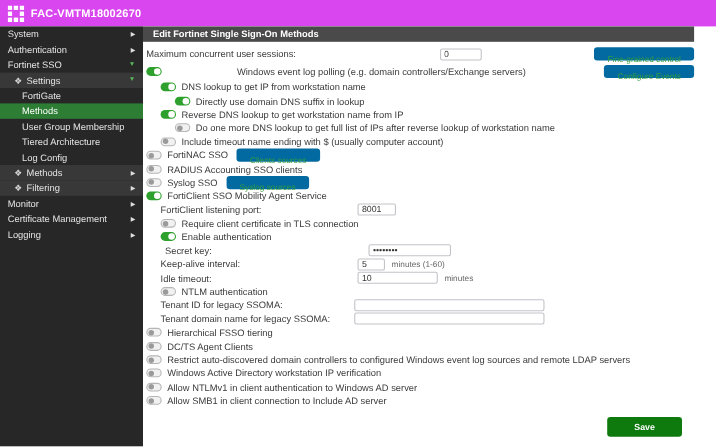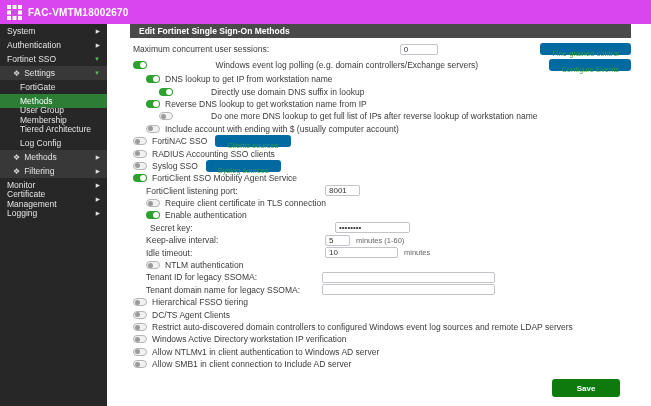--- a/index.html
+++ b/index.html
@@ -7,39 +7,39 @@
     font-family:"Liberation Sans", sans-serif; background:#fff; }
   .app { position:relative; width:651px; height:406px; background:#fff; }
 
   
   .hdr { position:absolute; top:0; left:0; width:651px; height:24px;
     background:#d946ef; display:flex; align-items:center; padding-left:7px; }
   .hdr .logo { width:15px; height:15px; display:block; }
   .htitle { color:#fff; font-weight:bold; font-size:10px; margin-left:6px; letter-spacing:.2px; }
 
   
-  .sidebar { position:absolute; top:24px; left:0; width:107px; height:382px; background:#272727; }
+  .sidebar { position:absolute; top:24px; left:0; width:130px; height:382px; background:#272727; }
   .sitem { height:14px; display:flex; align-items:center; color:#e3e3e3;
     font-size:8.5px; padding-left:7px; cursor:pointer; }
   .sitem.sub { background:#383838; padding-left:13px; }
   .sitem.leaf { padding-left:20px; }
   .sitem.sel { background:#2e7d35; color:#fff; }
   .sicon { font-size:8px; margin-right:4px; color:#d5d5d5; }
   .chev { margin-left:auto; padding-right:7px; font-size:5.5px; color:#dedede; }
   .chev.down { color:#5cb85c; font-size:6px; }
 
   
   .content { position:absolute; top:24px; left:130px; width:501px; height:382px; background:#fff; }
   .ctitle { height:14px; background:#4a4a4a; color:#fff; font-size:8.5px; font-weight:bold;
     display:flex; align-items:center; padding-left:9px; }
   .rows { padding-top:3px; }
   .row { display:flex; align-items:center; height:12.4px; padding-left:3px; white-space:nowrap; }
   .row.tall { height:16px;justify-content:space-between; }
   .row.ind1 { padding-left:16px; }
-  .row.ind2 { padding-left:29px;gap:33px; }
+  .row.ind2 { padding-left:29px; }
   .row.ind2b { padding-left:20px; }
   .lbl { font-size:8.5px; color:#3b3b3b; }
   .lw175 { display:inline-block; width:172px; }
   .lw179 { display:inline-block; width:179px; }
   .lw185 { display:inline-block; width:185px; }
   .lw176 { display:inline-block; width:176px; }
 
   .tg { width:14px; height:8px; border-radius:4px; margin-right:5px; position:relative;
     display:inline-block; flex:none; cursor:pointer; }
   .tg.on { background:#2da02d; }
@@ -169,21 +169,21 @@
         <span class="lbl">Reverse DNS lookup to get workstation name from IP</span>
       </div>
 
       <div class="row ind2">
         <span class="tg off"></span>
         <span class="lbl">Do one more DNS lookup to get full list of IPs after reverse lookup of workstation name</span>
       </div>
 
       <div class="row ind1">
         <span class="tg off"></span>
-        <span class="lbl">Include account with ending with $ (usually computer account)</span>
+        <span class="lbl">Include timeout name ending with $ (usually computer account)</span>
       </div>
 
       <div class="row">
         <span class="tg off"></span>
         <span class="lbl">FortiNAC SSO</span>
         <button class="obtn">Clients sources</button>
       </div>
 
       <div class="row">
         <span class="tg off"></span>

